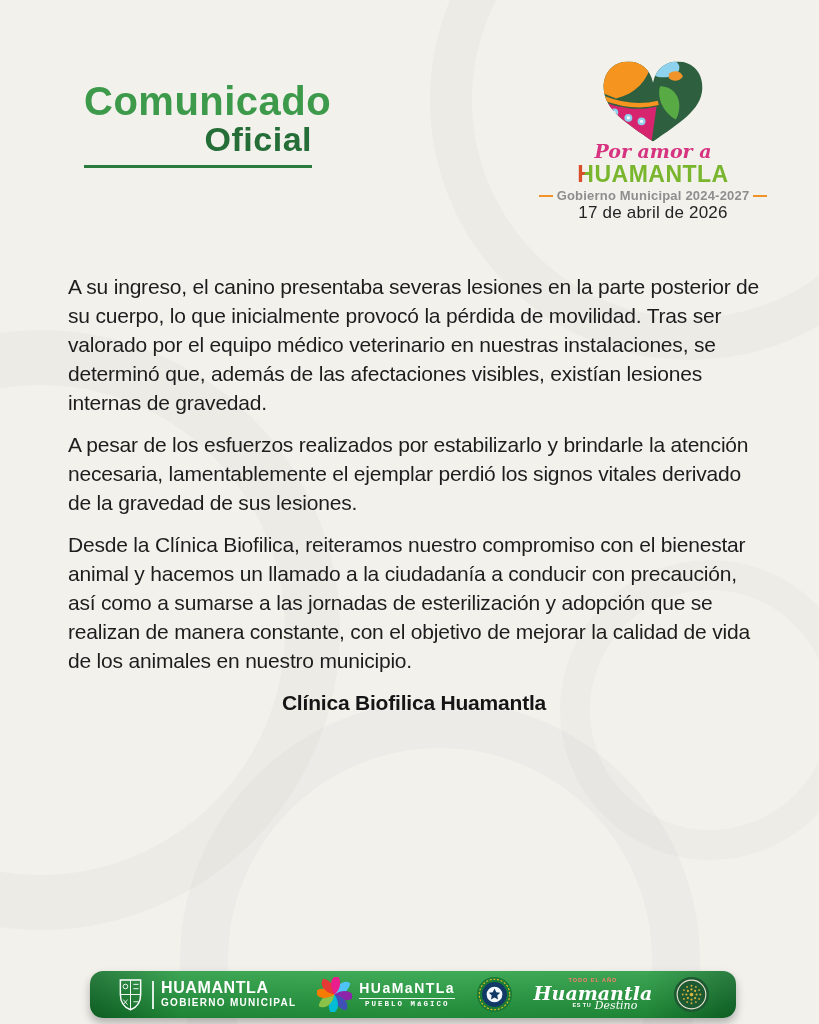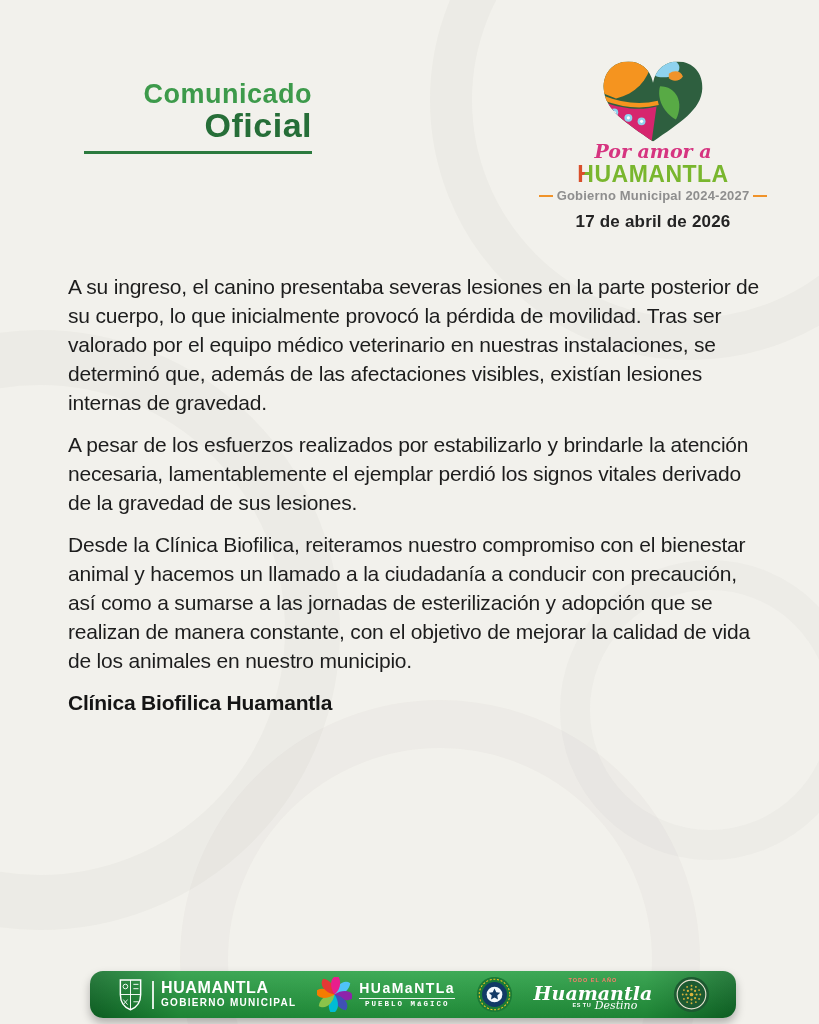--- a/index.html
+++ b/index.html
@@ -9,41 +9,41 @@
 
   
   .wm { position:absolute; border-radius:50%; border:42px solid rgba(150,145,128,0.06); }
   .wm1 { width:520px; height:520px; left:430px; top:-160px; }
   .wm2 { width:600px; height:600px; left:-260px; top:330px; border-width:55px; }
   .wm3 { width:520px; height:520px; left:180px; top:700px; border-width:48px; border-color:rgba(150,145,128,0.05); }
   .wm4 { width:300px; height:300px; left:560px; top:560px; border-width:30px; border-color:rgba(150,145,128,0.045); }
 
   
   .title-block { position:absolute; left:84px; top:80px; width:228px; text-align:right; }
-  .title-line1 { font-size:27px; font-weight:bold; letter-spacing:0.5px; color:#3d9a4b; line-height:1.05; }
+  .title-line1 { font-size:40px; font-weight:bold; letter-spacing:0.5px; color:#3d9a4b; line-height:1.05; }
   .title-line2 { font-size:34px; font-weight:bold; letter-spacing:0.5px; color:#266e38; line-height:1.05; }
   .title-underline { margin-top:7px; border-bottom:3px solid #2b7a3e; width:100%; }
 
   
   .logo-block { position:absolute; top:58px; right:78px; width:176px; display:flex; flex-direction:column; align-items:center; }
   .brand-tagline { font-family:"DejaVu Serif", serif; font-style:italic; font-weight:bold; font-size:19px; color:#d63480; margin-top:-6px; }
   .brand-name { font-size:23px; font-weight:bold; letter-spacing:0.5px; color:#79b62e; line-height:1; margin-top:1px; }
   .brand-name .h-grad { color:#79b62e; }
   @supports (-webkit-background-clip: text) {
     .brand-name .h-grad { background:linear-gradient(100deg,#d94f2b 45%,#79b62e 45%); -webkit-background-clip:text; background-clip:text; color:transparent; }
   }
   .brand-subtitle-row { display:flex; align-items:center; gap:4px; margin-top:2px; }
   .brand-dash { width:14px; height:2px; background:#f0932a; }
   .brand-subtitle { font-size:13px; color:#8e8e8e; font-weight:bold; letter-spacing:0.2px; white-space:nowrap; }
-  .doc-date { margin-top:9px; font-size:17px; font-weight:bold; color:#242424; letter-spacing:0.2px; white-space:nowrap; }
+  .doc-date { font-size:17px; font-weight:normal; color:#242424; letter-spacing:0.2px; white-space:nowrap; }
 
   
   .doc-body { position:absolute; left:68px; top:272px; width:692px; color:#1d1d1d; font-size:21px; line-height:29px; letter-spacing:-0.2px; }
   .doc-body p { margin:0 0 13px 0; }
-  .signature { font-weight:bold; font-size:21px; margin-top:12px; color:#151515; }
+  .signature { text-align:center; font-weight:bold; font-size:21px; margin-top:12px; color:#151515; }
 
   
   .footer-bar { position:absolute; left:90px; top:971px; width:646px; height:47px; border-radius:13px;
     background-image:linear-gradient(180deg, rgba(255,255,255,0.12), rgba(0,0,0,0.14)),
                      linear-gradient(90deg,#0e6b26 0%,#22993d 14%,#25a041 50%,#22993d 86%,#0e6b26 100%);
     box-shadow:0 5px 10px rgba(0,0,0,0.28);
     display:flex; align-items:center; justify-content:space-between; padding:0 26px; color:#fff; }
   .f-group { display:flex; align-items:center; gap:7px; }
   .f-divider { width:2px; height:28px; background:rgba(255,255,255,0.85); }
   .gov-name { font-size:16px; font-weight:bold; letter-spacing:0.6px; line-height:1.05; }

